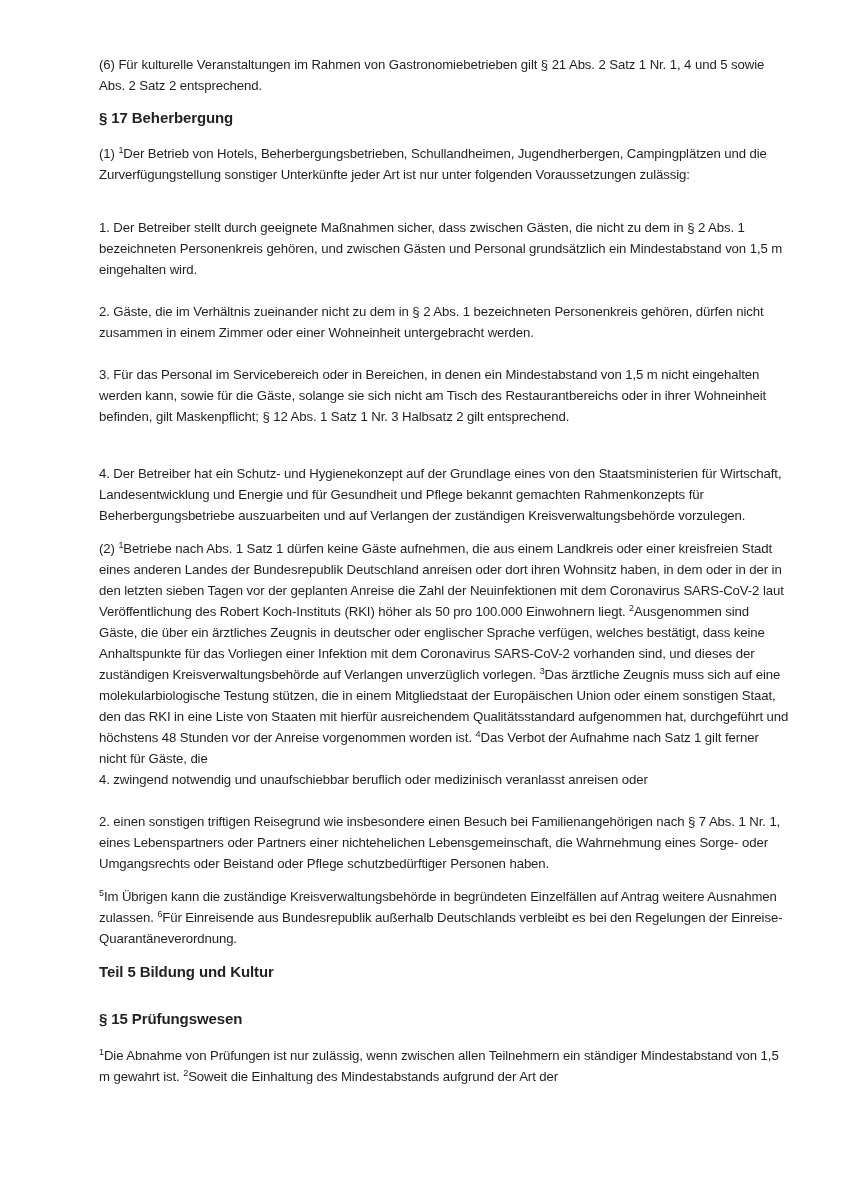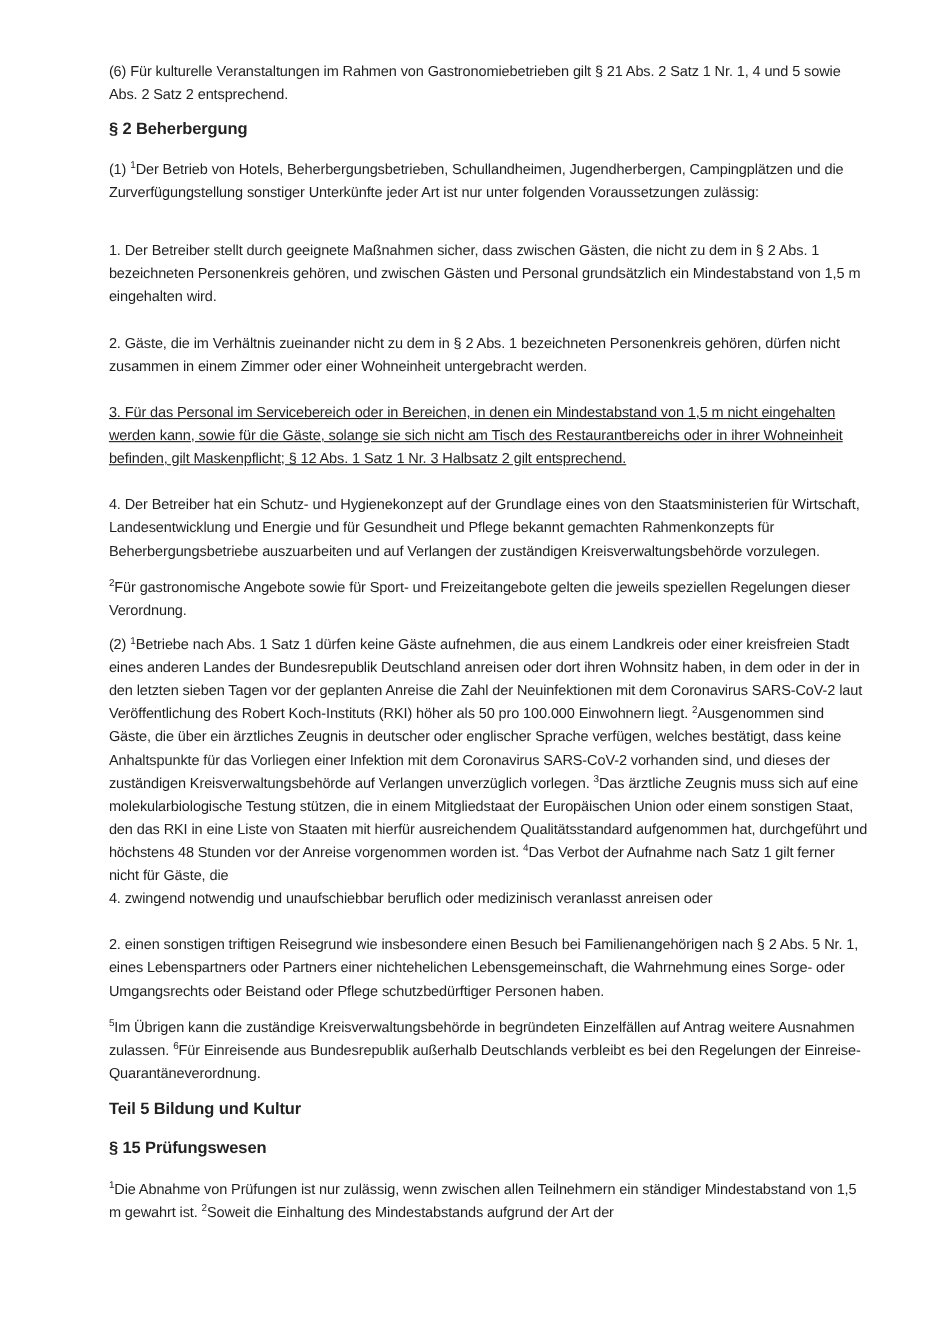--- a/index.html
+++ b/index.html
@@ -15,47 +15,44 @@
     .h { font-size: 15px; font-weight: bold; line-height: 21px; color: #222; }
     .item { padding-left: 0; }
   </style>
 </head>
 <body>
 
 <div class="page">
 
   <p style="margin-bottom:11px;">(6) Für kulturelle Veranstaltungen im Rahmen von Gastronomiebetrieben gilt § 21 Abs. 2 Satz 1 Nr. 1, 4 und 5 sowie Abs. 2 Satz 2 entsprechend.</p>
 
-  <p class="h" style="margin-bottom:15px;">§ 2  Beherbergung</p>
+  <p class="h" style="margin-bottom:15px;">§ 17  Beherbergung</p>
 
   <p style="margin-bottom:12px;">
     <span>(1) </span><sup>1</sup><span>Der Betrieb von Hotels, Beherbergungsbetrieben, Schullandheimen, Jugendherbergen, Campingplätzen und die Zurverfügungstellung sonstiger Unterkünfte jeder Art ist nur unter folgenden Voraussetzungen zulässig:</span>
   </p>
 
   <p class="item" style="margin-bottom:21px;margin-top:32px;">1.  Der Betreiber stellt durch geeignete Maßnahmen sicher, dass zwischen Gästen, die nicht zu dem in § 2 Abs. 1 bezeichneten Personenkreis gehören, und zwischen Gästen und Personal grundsätzlich ein Mindestabstand von 1,5 m eingehalten wird.</p>
   <p class="item" style="margin-bottom:21px;">2.  Gäste, die im Verhältnis zueinander nicht zu dem in § 2 Abs. 1 bezeichneten Personenkreis gehören, dürfen nicht zusammen in einem Zimmer oder einer Wohneinheit untergebracht werden.</p>
-  <p class="item" style="margin-bottom:21px;text-decoration:underline;">3.  Für das Personal im Servicebereich oder in Bereichen, in denen ein Mindestabstand von 1,5 m nicht eingehalten werden kann, sowie für die Gäste, solange sie sich nicht am Tisch des Restaurantbereichs oder in ihrer Wohneinheit befinden, gilt Maskenpflicht; § 12 Abs. 1 Satz 1 Nr. 3 Halbsatz 2 gilt entsprechend.</p>
+  <p class="item" style="margin-bottom:36px;">3.  Für das Personal im Servicebereich oder in Bereichen, in denen ein Mindestabstand von 1,5 m nicht eingehalten werden kann, sowie für die Gäste, solange sie sich nicht am Tisch des Restaurantbereichs oder in ihrer Wohneinheit befinden, gilt Maskenpflicht; § 12 Abs. 1 Satz 1 Nr. 3 Halbsatz 2 gilt entsprechend.</p>
   <p class="item" style="margin-bottom:12px;">4.  Der Betreiber hat ein Schutz- und Hygienekonzept auf der Grundlage eines von den Staatsministerien für Wirtschaft, Landesentwicklung und Energie und für Gesundheit und Pflege bekannt gemachten Rahmenkonzepts für Beherbergungsbetriebe auszuarbeiten und auf Verlangen der zuständigen Kreisverwaltungsbehörde vorzulegen.</p>
 
-  <p style="margin-bottom:10px;">
-    <sup>2</sup><span>Für gastronomische Angebote sowie für Sport- und Freizeitangebote gelten die jeweils speziellen Regelungen dieser Verordnung.</span>
-  </p>
 
   <p style="">
     <span>(2) </span><sup>1</sup><span>Betriebe nach Abs. 1 Satz 1 dürfen keine Gäste aufnehmen, die aus einem Landkreis oder einer kreisfreien Stadt eines anderen Landes der Bundesrepublik Deutschland anreisen oder dort ihren Wohnsitz haben, in dem oder in der in den letzten sieben Tagen vor der geplanten Anreise die Zahl der Neuinfektionen mit dem Coronavirus SARS-CoV-2 laut Veröffentlichung des Robert Koch-Instituts (RKI) höher als 50 pro 100.000 Einwohnern liegt. </span><sup>2</sup><span>Ausgenommen sind Gäste, die über ein ärztliches Zeugnis in deutscher oder englischer Sprache verfügen, welches bestätigt, dass keine Anhaltspunkte für das Vorliegen einer Infektion mit dem Coronavirus SARS-CoV-2 vorhanden sind, und dieses der zuständigen Kreisverwaltungsbehörde auf Verlangen unverzüglich vorlegen. </span><sup>3</sup><span>Das ärztliche Zeugnis muss sich auf eine molekularbiologische Testung stützen, die in einem Mitgliedstaat der Europäischen Union oder einem sonstigen Staat, den das RKI in eine Liste von Staaten mit hierfür ausreichendem Qualitätsstandard aufgenommen hat, durchgeführt und höchstens 48 Stunden vor der Anreise vorgenommen worden ist. </span><sup>4</sup><span>Das Verbot der Aufnahme nach Satz 1 gilt ferner nicht für Gäste, die</span>
   </p>
 
   <p class="item" style="margin-bottom:21px;">4.  zwingend notwendig und unaufschiebbar beruflich oder medizinisch veranlasst anreisen oder</p>
-  <p class="item" style="margin-bottom:12px;">2.  einen sonstigen triftigen Reisegrund wie insbesondere einen Besuch bei Familienangehörigen nach § 2 Abs. 5 Nr. 1, eines Lebenspartners oder Partners einer nichtehelichen Lebensgemeinschaft, die Wahrnehmung eines Sorge- oder Umgangsrechts oder Beistand oder Pflege schutzbedürftiger Personen haben.</p>
+  <p class="item" style="margin-bottom:12px;">2.  einen sonstigen triftigen Reisegrund wie insbesondere einen Besuch bei Familienangehörigen nach § 7 Abs. 1 Nr. 1, eines Lebenspartners oder Partners einer nichtehelichen Lebensgemeinschaft, die Wahrnehmung eines Sorge- oder Umgangsrechts oder Beistand oder Pflege schutzbedürftiger Personen haben.</p>
 
   <p style="margin-bottom:12px;">
     <sup>5</sup><span>Im Übrigen kann die zuständige Kreisverwaltungsbehörde in begründeten Einzelfällen auf Antrag weitere Ausnahmen zulassen. </span><sup>6</sup><span>Für Einreisende aus Bundesrepublik außerhalb Deutschlands verbleibt es bei den Regelungen der Einreise-Quarantäneverordnung.</span>
   </p>
 
-  <p class="h" style="margin-bottom:14px;">Teil 5 Bildung und Kultur</p>
+  <p class="h" style="margin-bottom:26px;">Teil 5 Bildung und Kultur</p>
 
   <p class="h" style="margin-bottom:16px;">§ 15  Prüfungswesen</p>
 
   <p>
     <sup>1</sup><span>Die Abnahme von Prüfungen ist nur zulässig, wenn zwischen allen Teilnehmern ein ständiger Mindestabstand von 1,5 m gewahrt ist. </span><sup>2</sup><span>Soweit die Einhaltung des Mindestabstands aufgrund der Art der</span>
   </p>
 
 </div>
 
 </body></html>

